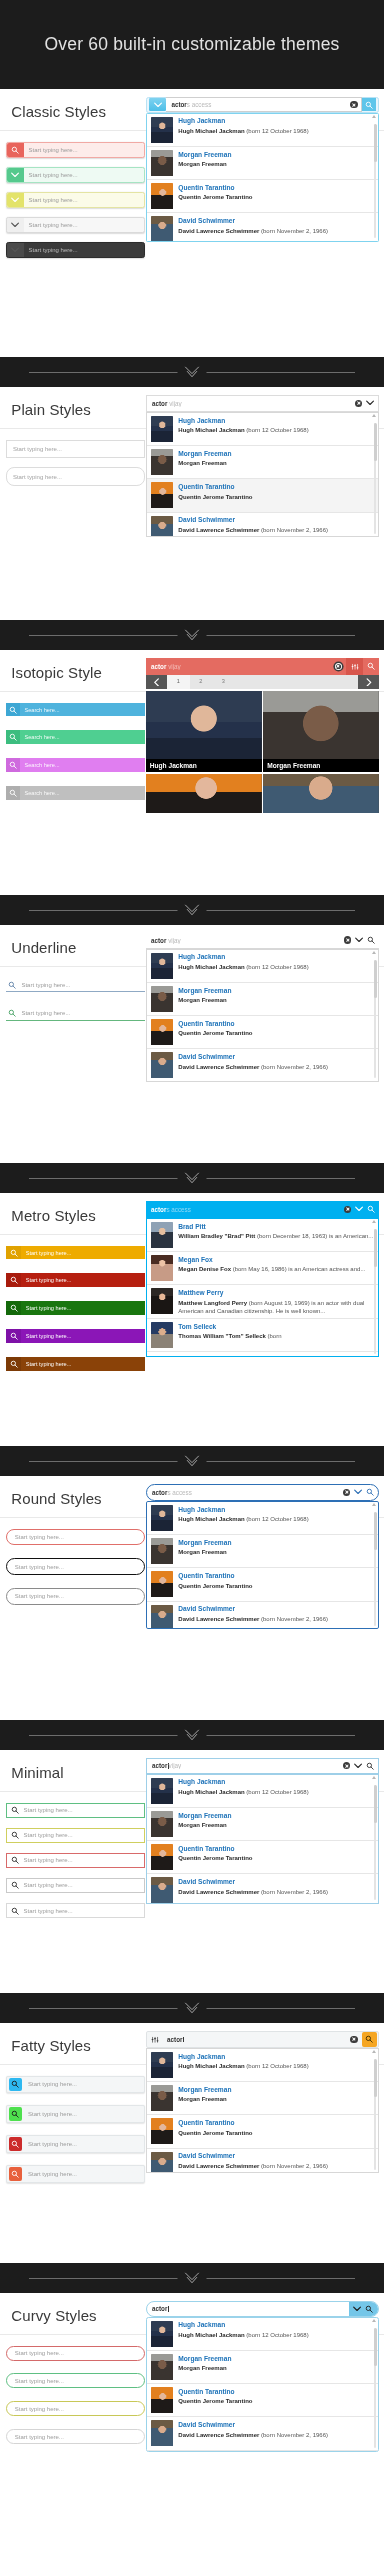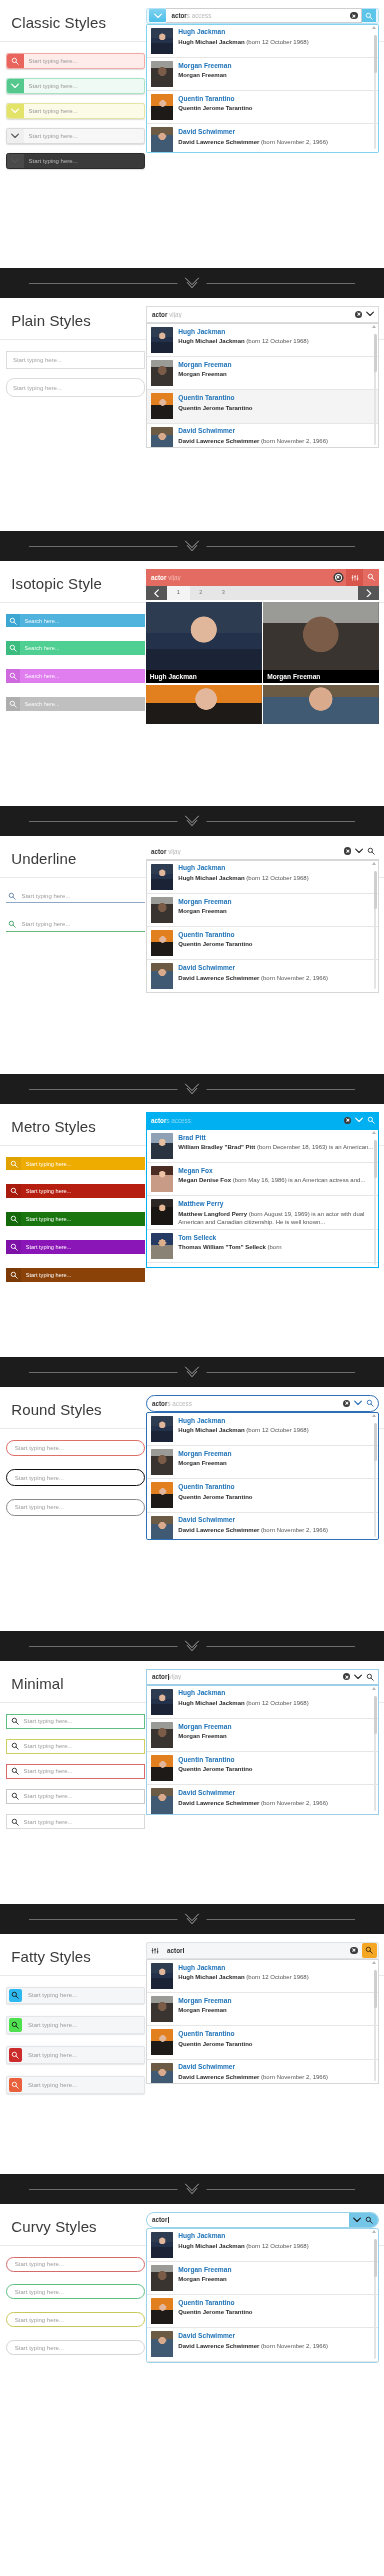--- a/index.html
+++ b/index.html
@@ -186,20 +186,23 @@
   .curvy-bar .tail{background:#74c6e8;height:16.3px;display:flex;align-items:center;gap:3.8px;padding:0 5px 0 3.8px;flex:none;}
   .curvy-res{border:1.9px solid #9bd3ea;border-radius:2.5px;}
   .cv-field{height:15px;border-radius:7.5px;display:flex;align-items:center;box-sizing:border-box;background:#fff;}
   .cv-field .ph{font-size:6px;color:#9b9b9b;padding-left:7.5px;}
 </style>
 </head>
 <body>
 
 <div class="page">
 
+  <div class="hero">
+    <h1>Over 60 built-in customizable themes</h1>
+  </div>
 
   <div id="sections-root">
       <div class="section" style="height:268px">
     <div class="sec-inner">
       <div class="sec-title">Classic Styles</div>
       <div class="hr"></div>
       <div class="left-col">
             <div class="field">
       <div class="cfield" style="background:#fdecea;border:0.6px solid #f1a9a4">
         <span class="blk" style="background:#e8645c">

